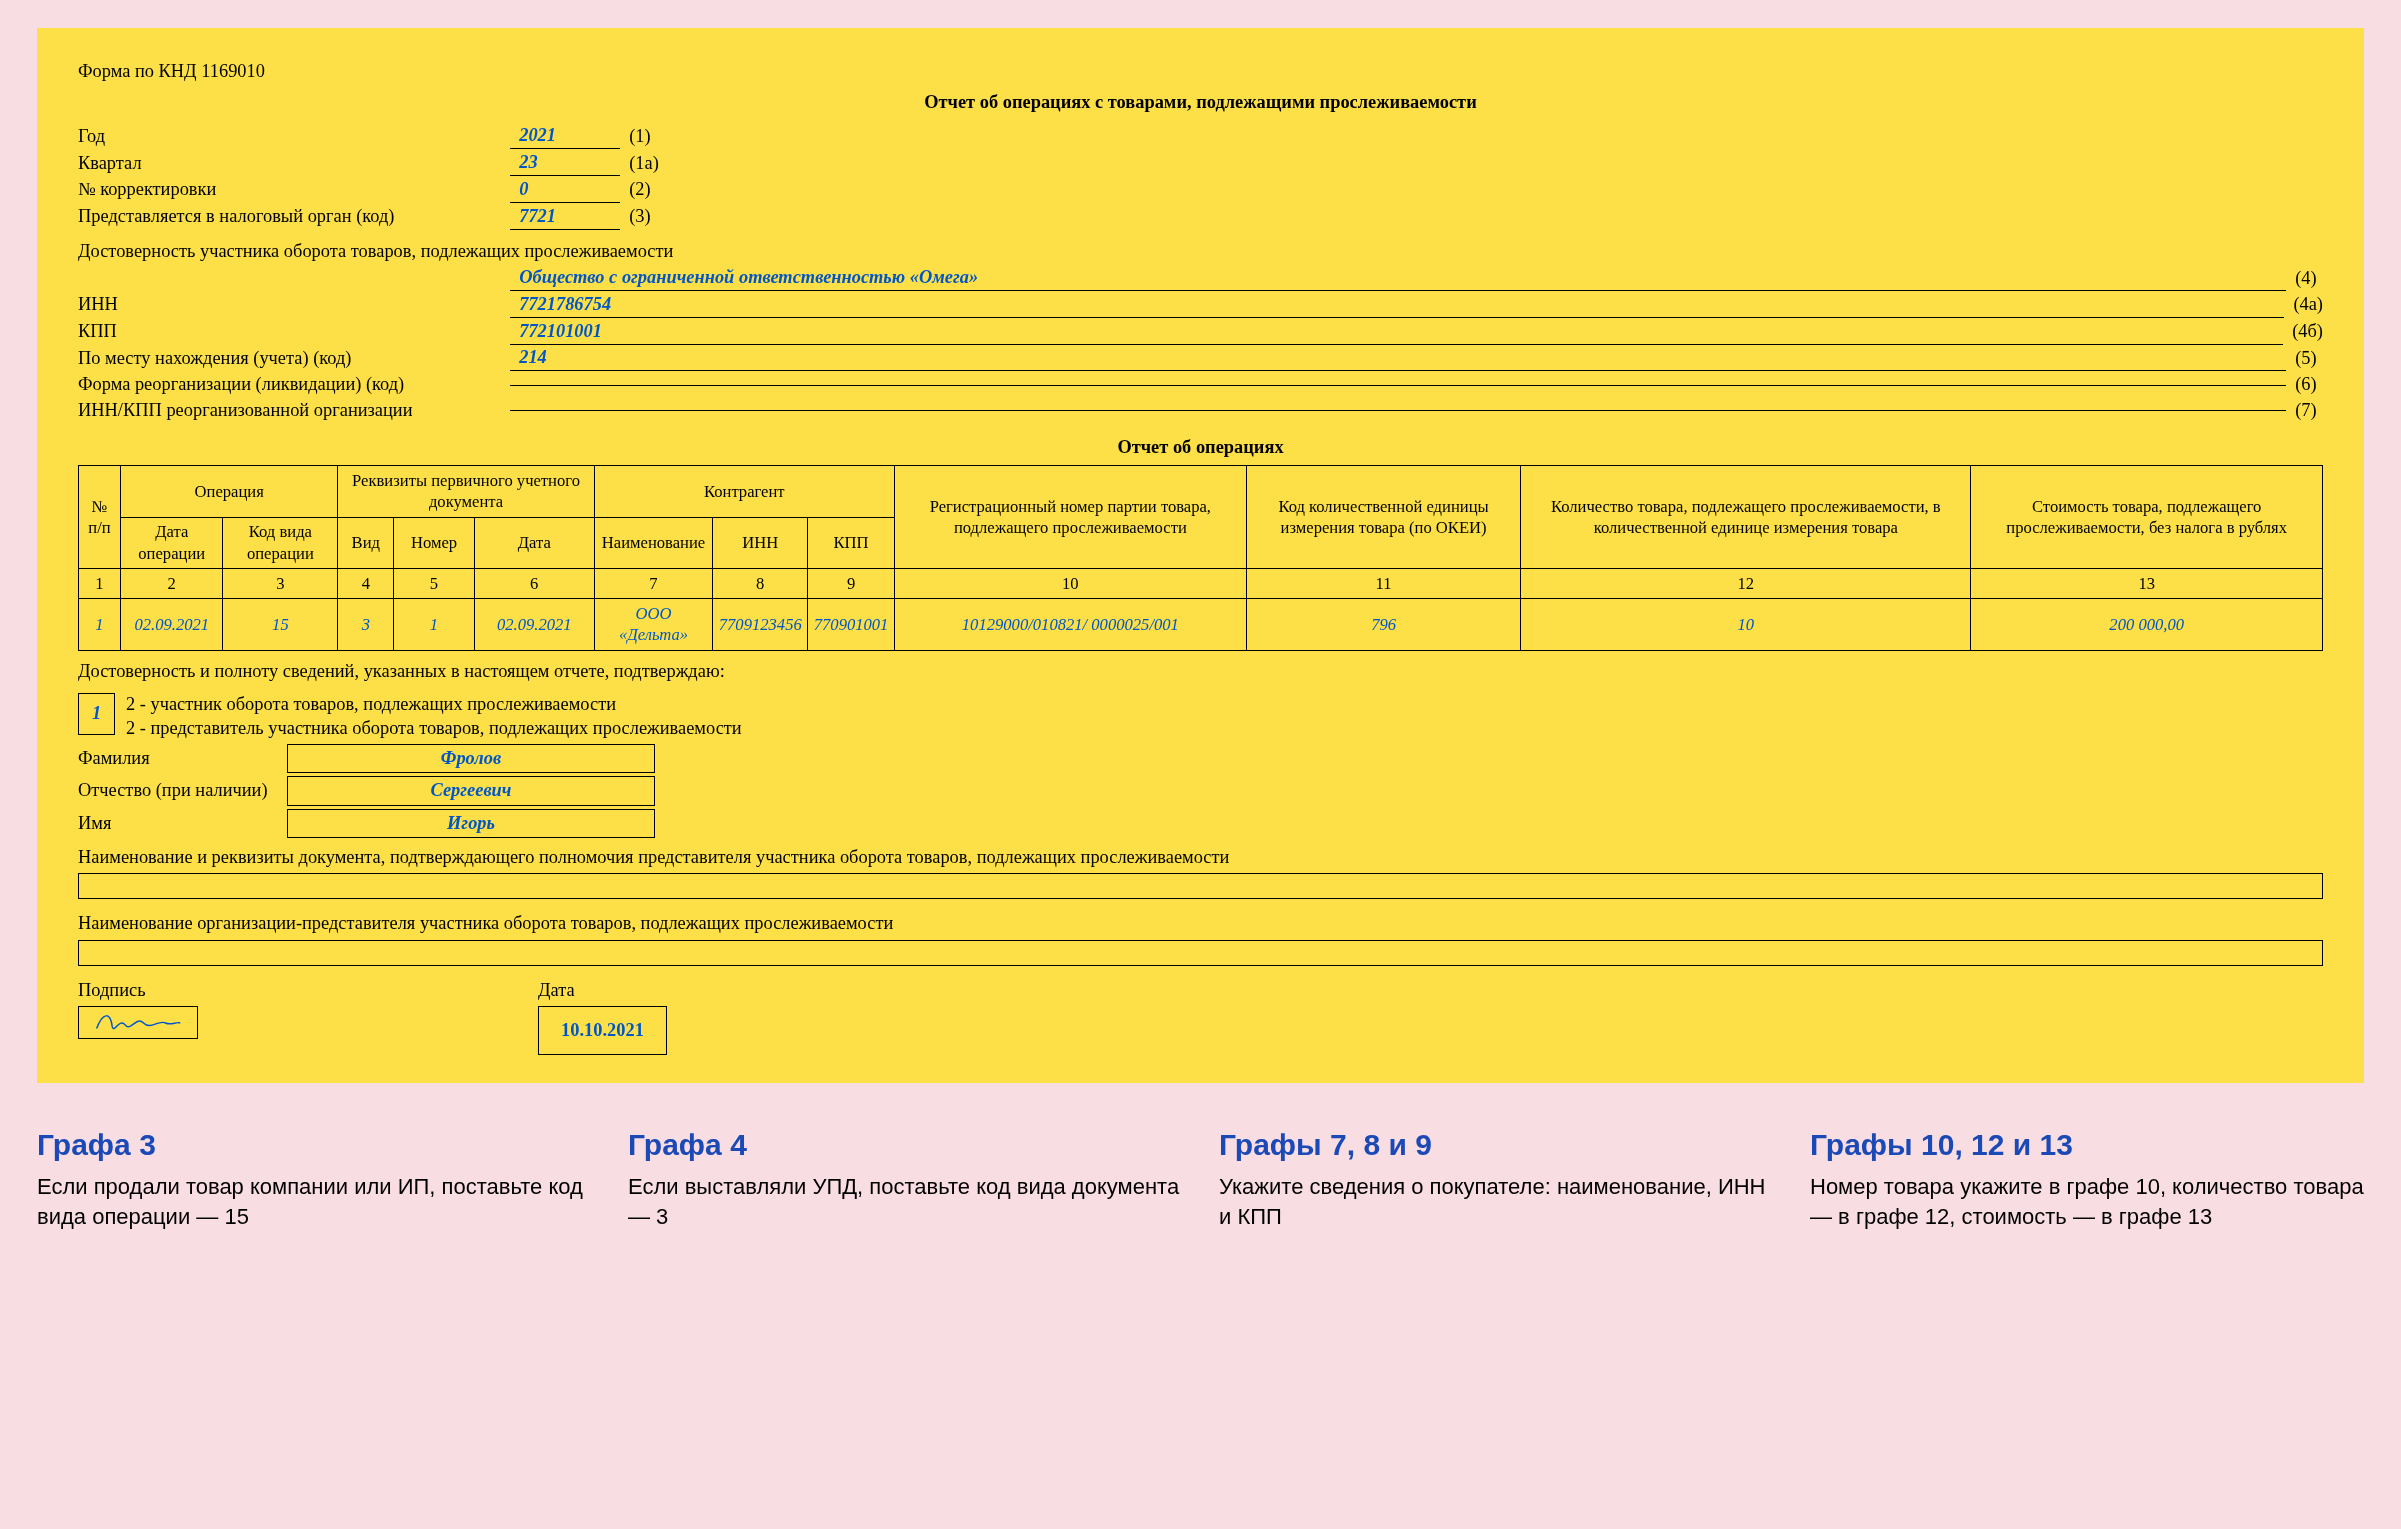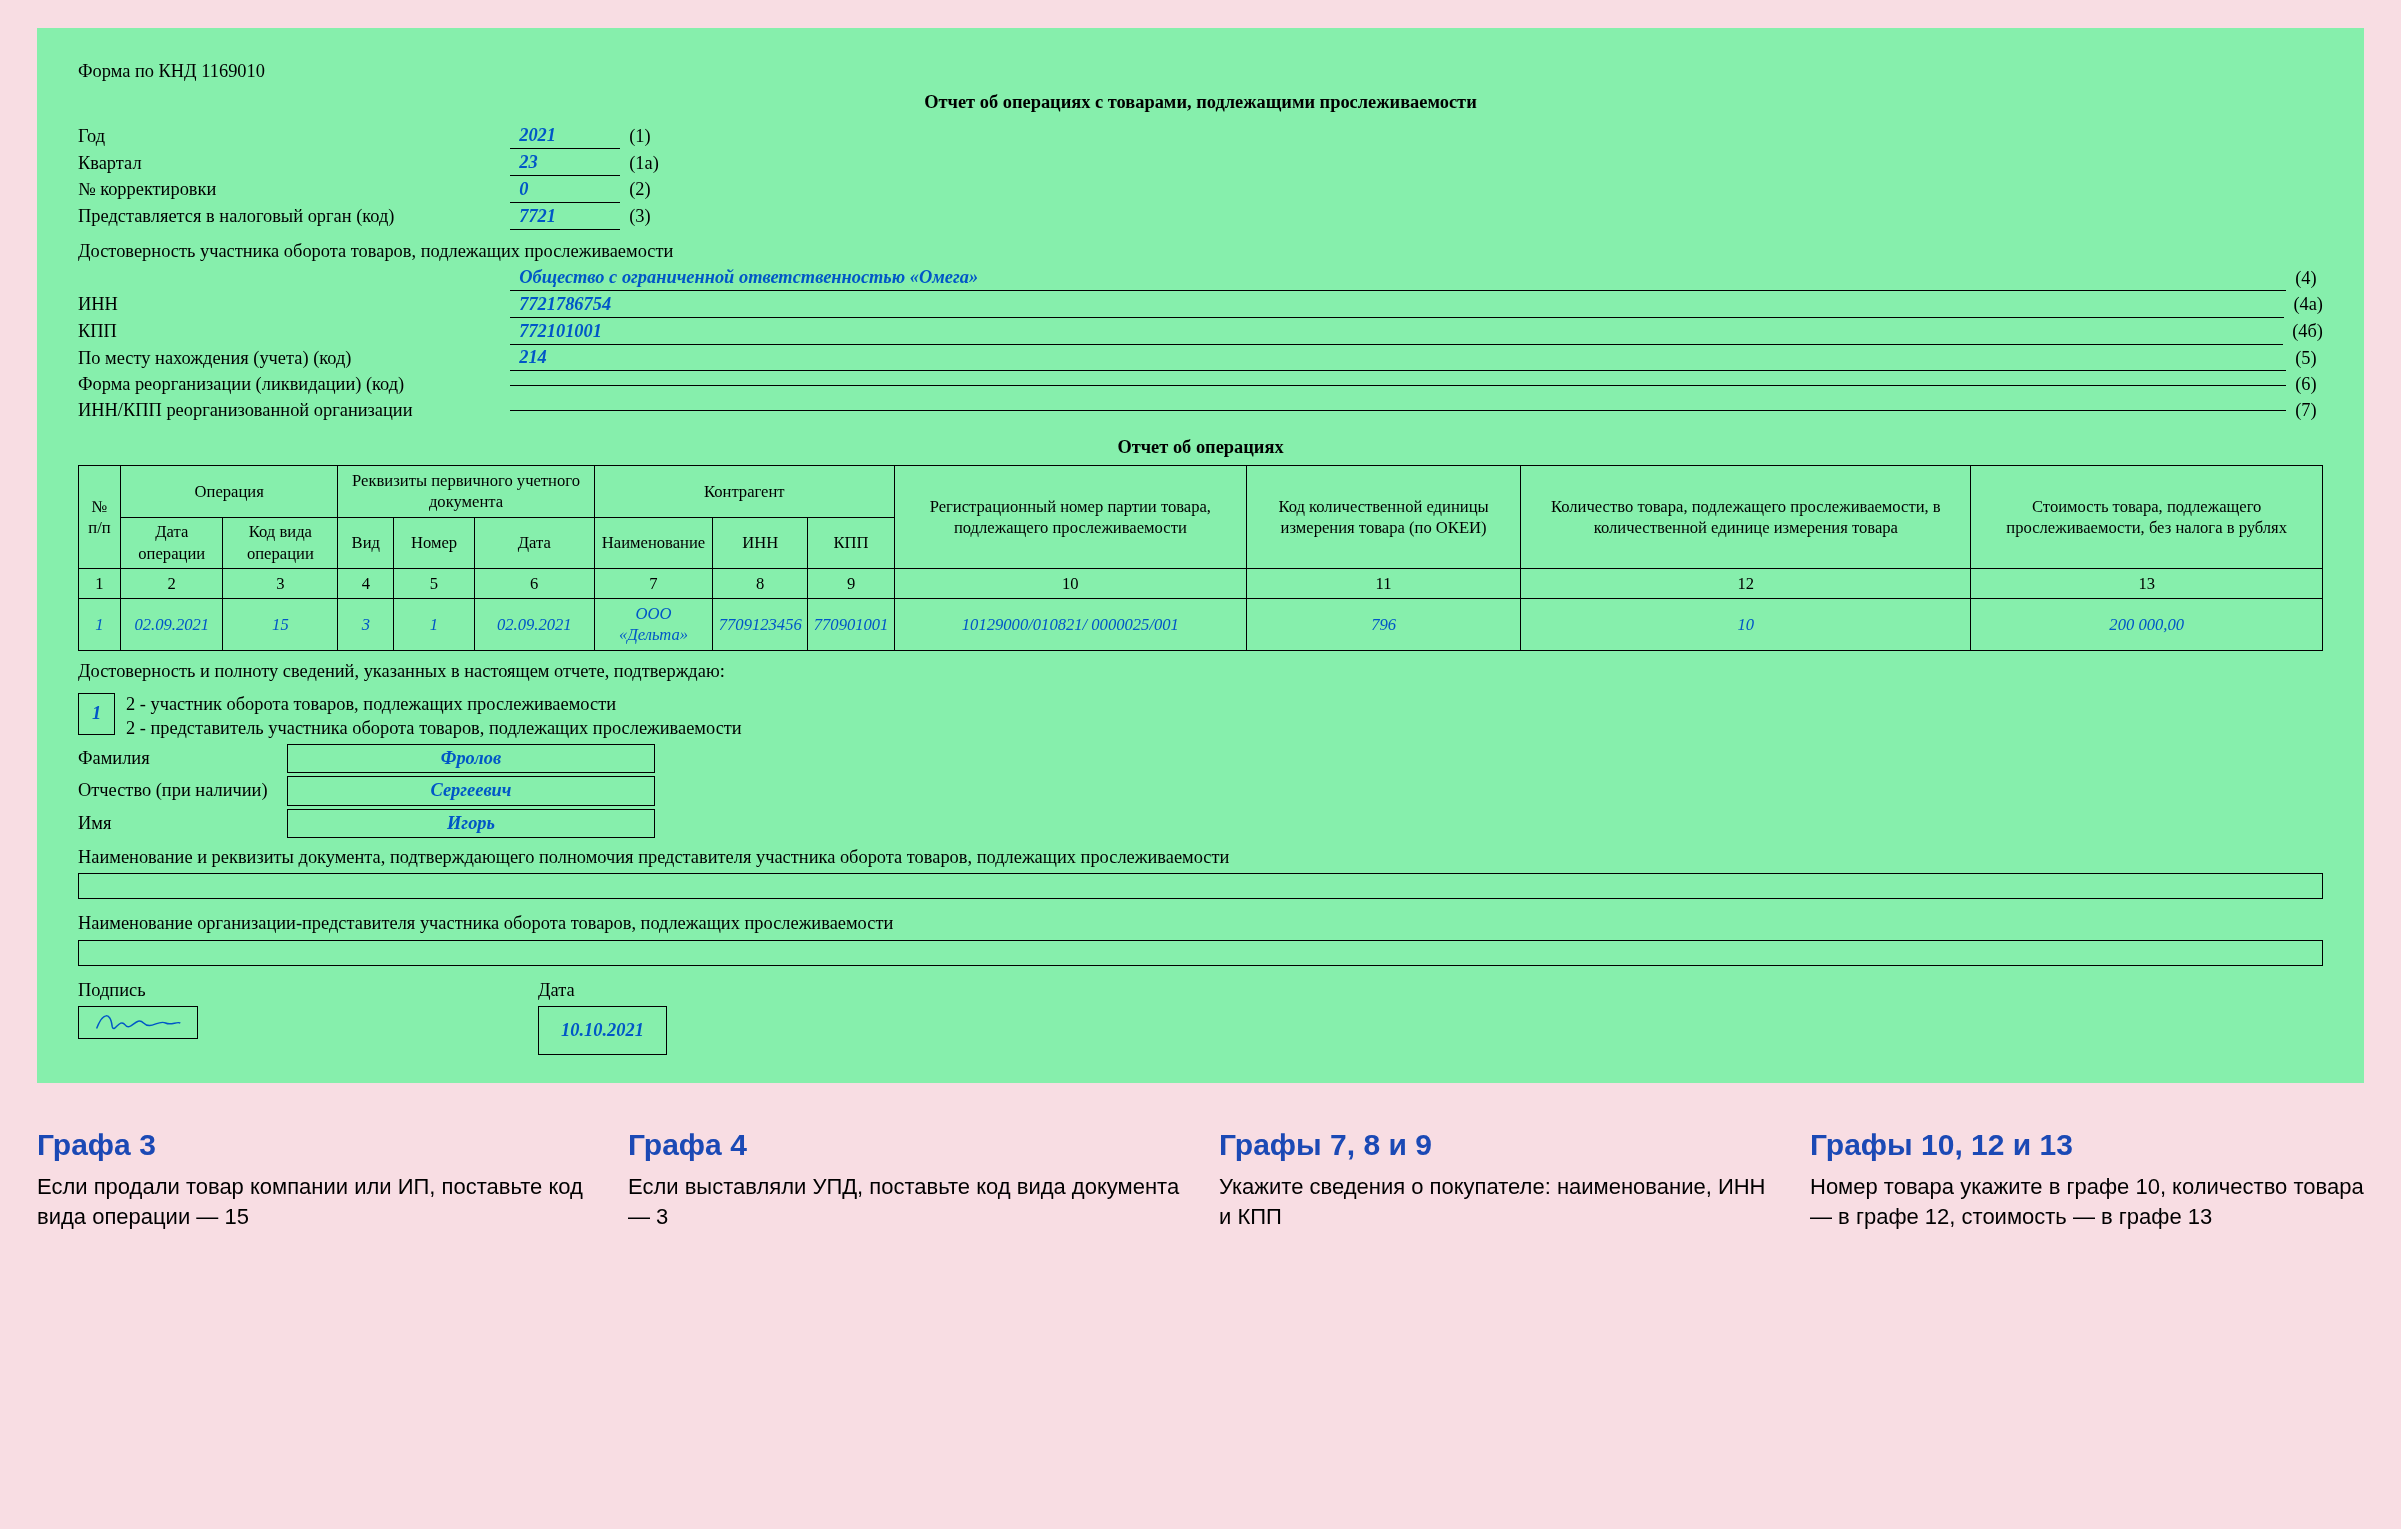--- a/index.html
+++ b/index.html
@@ -5,21 +5,21 @@
   * { box-sizing: border-box; }
   body {
     margin: 0;
     background: #f8dde3;
     font-family: Georgia, 'Times New Roman', serif;
     color: #000;
     font-size: 18.4px;
     line-height: 1.3;
   }
   .page {
-    background: #86efac;
+    background: #fde047;
     margin: 28px 37px 23px 37px;
     padding: 32px 41px 28px 41px;
   }
   .form-code { margin-bottom: 7.4px; }
   .title { text-align: center; font-weight: bold; margin: 0 0 9.2px 0; }
   .field-row { display: flex; align-items: center; margin: 1.8px 0; }
   .field-label { flex: 0 0 432px; }
   .field-value {
     flex: 0 0 110px;
     border-bottom: 0.9px solid #000;
@@ -78,21 +78,21 @@
     border: 0.9px solid #000;
     margin-top: 3.7px;
     display: flex; align-items: center; justify-content: center;
   }
   .sig-box svg { width: 92px; height: 26px; }
   .date-box {
     width: 129px; height: 49px;
     border: 0.9px solid #000;
     margin-top: 3.7px;
     display: flex; align-items: center; justify-content: center;
-    color: #0056c7; font-style: italic; font-weight: bold;
+    color: #0056c7; font-weight: bold;
   }
 
   
   .callouts {
     display: flex;
     gap: 37px;
     padding: 18.4px 37px 37px 37px;
     font-family: Arial, Helvetica, sans-serif;
     font-size: 22px;
     line-height: 1.35;

